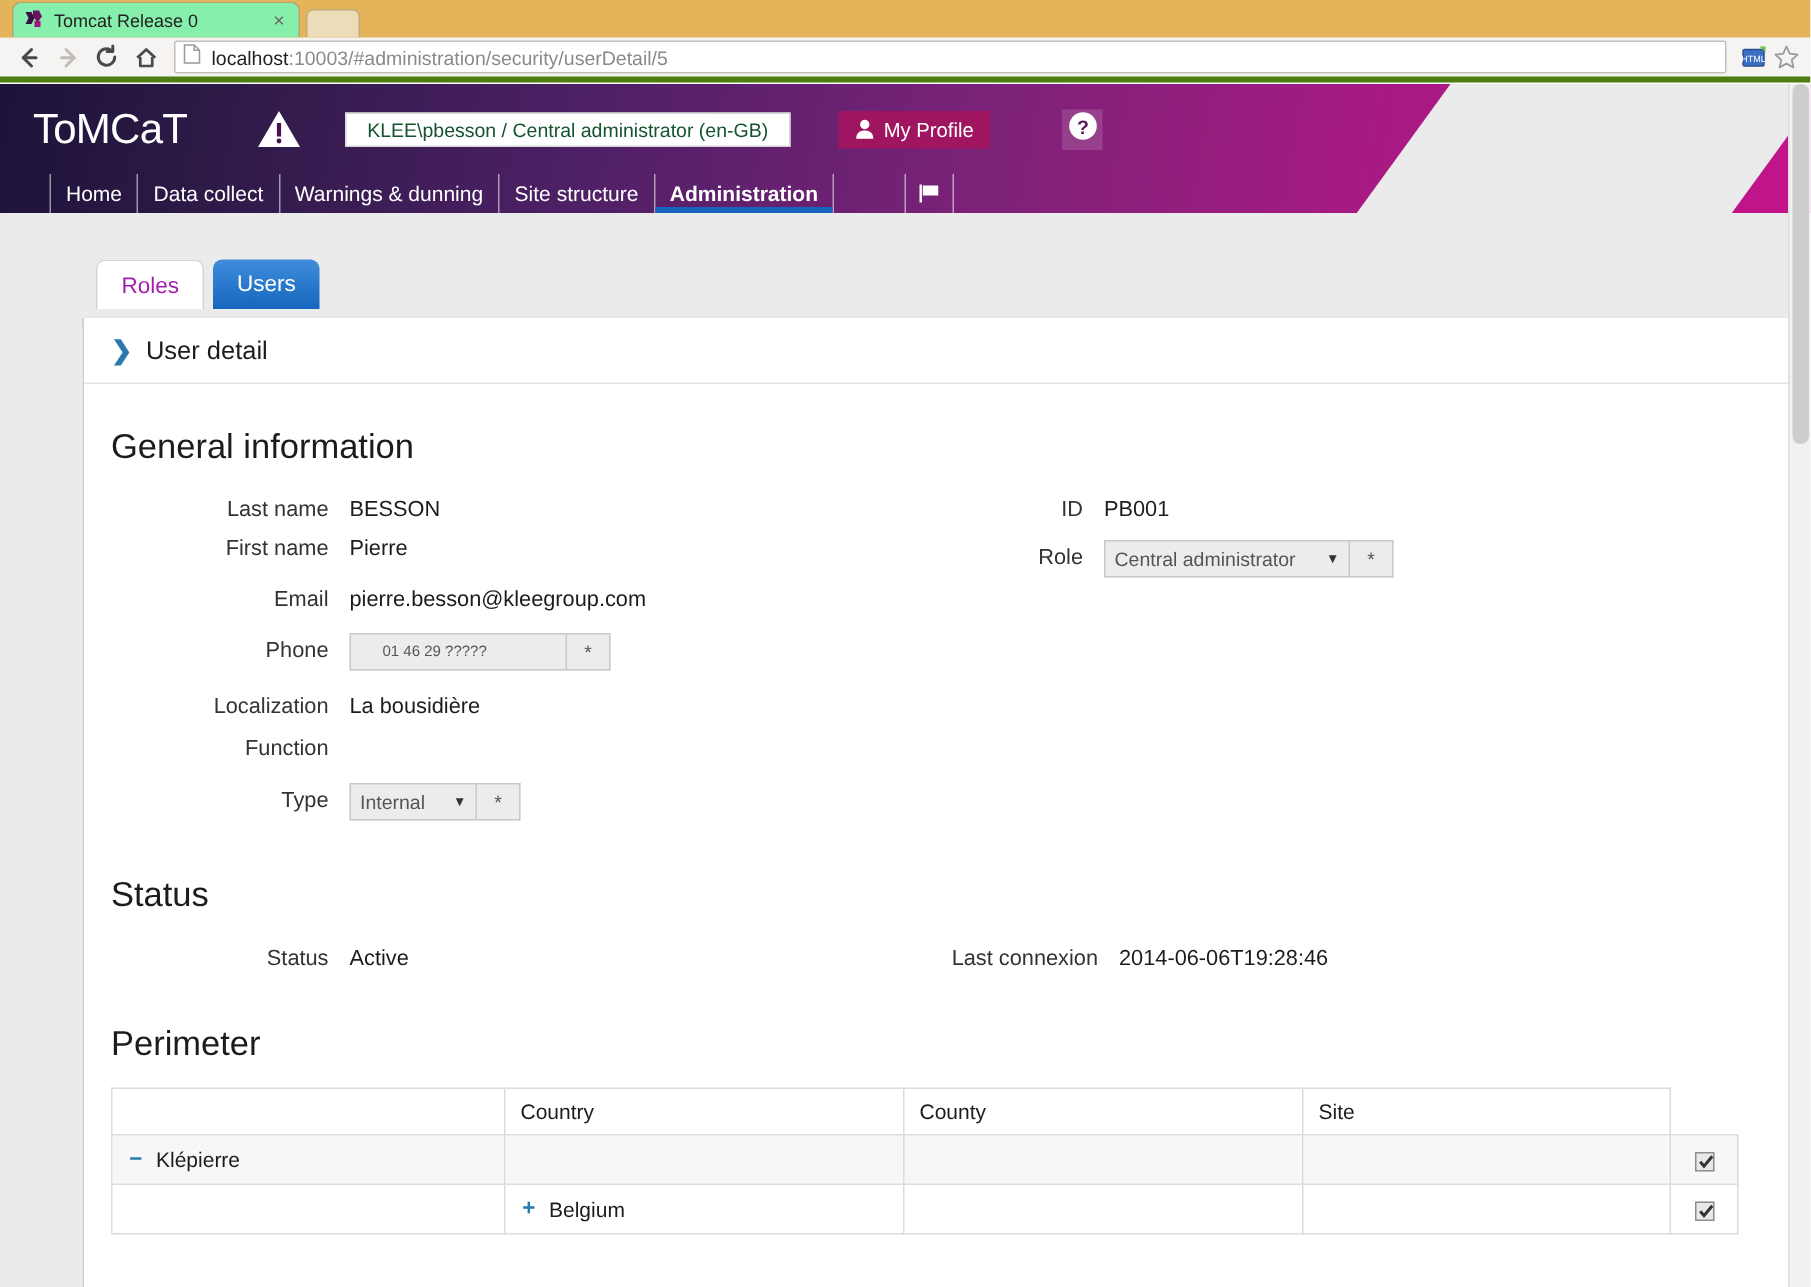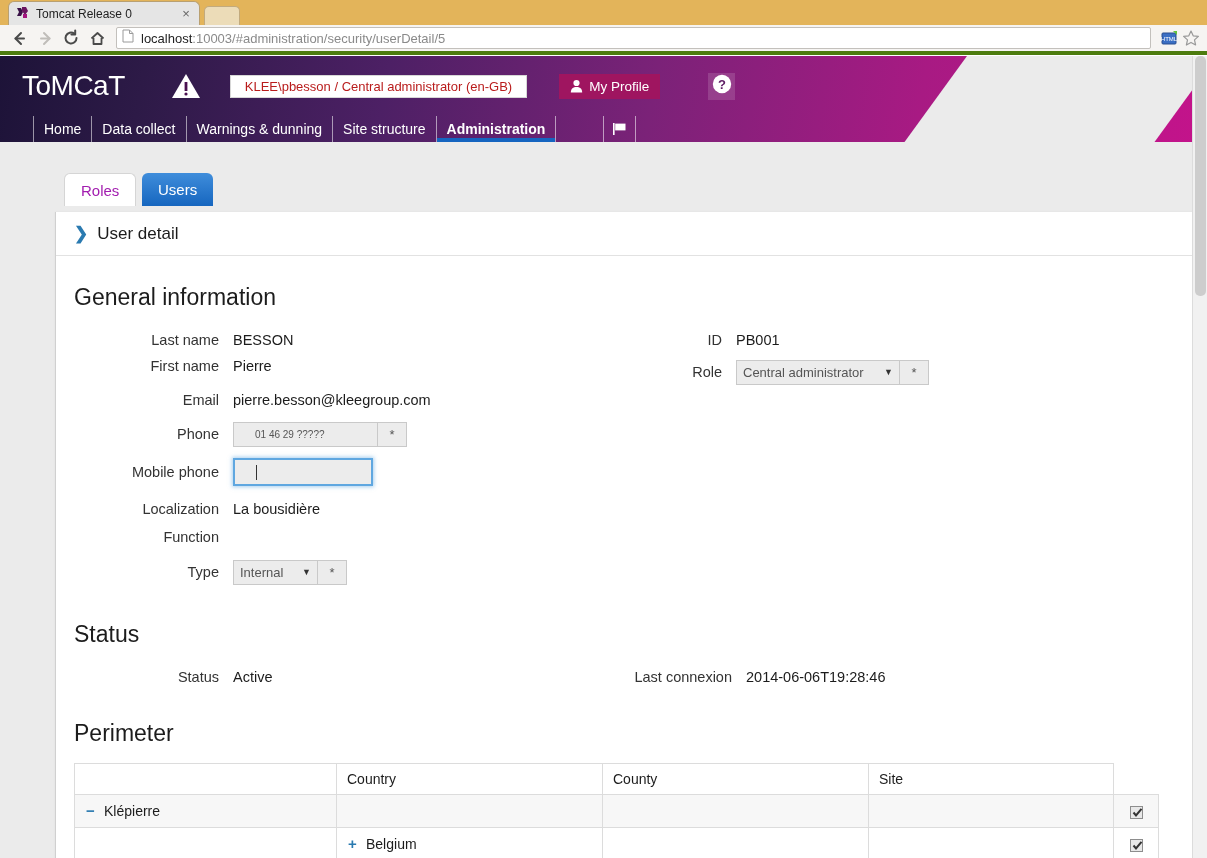--- a/index.html
+++ b/index.html
@@ -21,21 +21,21 @@
     overflow: hidden;
   }
   .tabstrip::before {
     content: "";
     position: absolute; left: 0; top: 0; width: 8px; height: 25px;
     background: #e3b45a;
   }
   .tab-active {
     position: absolute; left: 8px; top: 1px;
     width: 192px; height: 24px;
-    background: #e5e5e5;
+    background: #86efac;
     border-radius: 6px 6px 0 0;
     border: 1px solid #b9a071; border-bottom: none;
     display: flex; align-items: center;
     padding: 0 6px;
   }
   .tab-favicon {
     width: 15px; height: 15px; margin-right: 6px; flex: 0 0 15px;
     position: relative;
   }
   .tab-favicon svg { display: block; }
@@ -120,21 +120,21 @@
     letter-spacing: -0.5px; font-weight: normal;
     line-height: 38px;
   }
   .warn-icon { margin-left: 44px; width: 34px; height: 34px; }
   .userbox {
     margin-left: 27px;
     background: #ffffff;
     border: 1px solid #d7d7d7;
     height: 23px; line-height: 21px;
     padding: 0 14px;
-    font-size: 13px; color: #b91c1c;
+    font-size: 13px; color: #14532d;
     white-space: nowrap;
   }
   .profile-btn {
     margin-left: 32px;
     background: #9f1560;
     height: 25px;
     padding: 0 11px;
     display: flex; align-items: center;
     color: #fff; font-size: 13.5px;
     cursor: pointer;
@@ -461,26 +461,20 @@
             </div>
 
             <div class="frow tall" style="margin-top:6px">
               <div class="flabel">Phone</div>
               <div class="inputrow">
                 <div class="txtfield">01 46 29 ?????</div>
                 <div class="starbtn">*</div>
               </div>
             </div>
 
-            <div class="frow tall" style="margin-top:6px">
-              <div class="flabel">Mobile phone</div>
-              <div class="inputrow">
-                <div class="txtfield focused"><span class="caret"></span></div>
-              </div>
-            </div>
 
             <div class="frow" style="margin-top:8px">
               <div class="flabel">Localization</div>
               <div class="fvalue">La bousidière</div>
             </div>
 
             <div class="frow" style="margin-top:3px">
               <div class="flabel">Function</div>
               <div class="fvalue"></div>
             </div>

